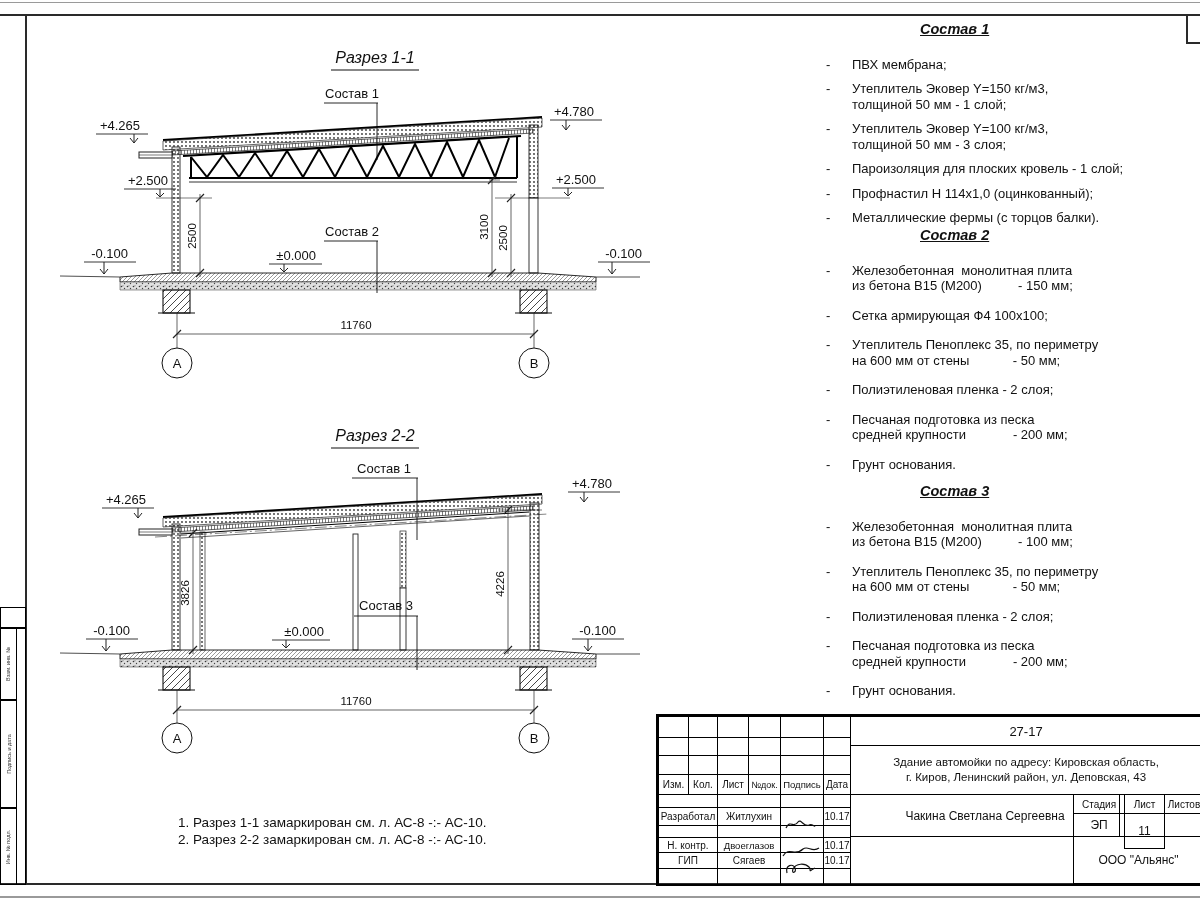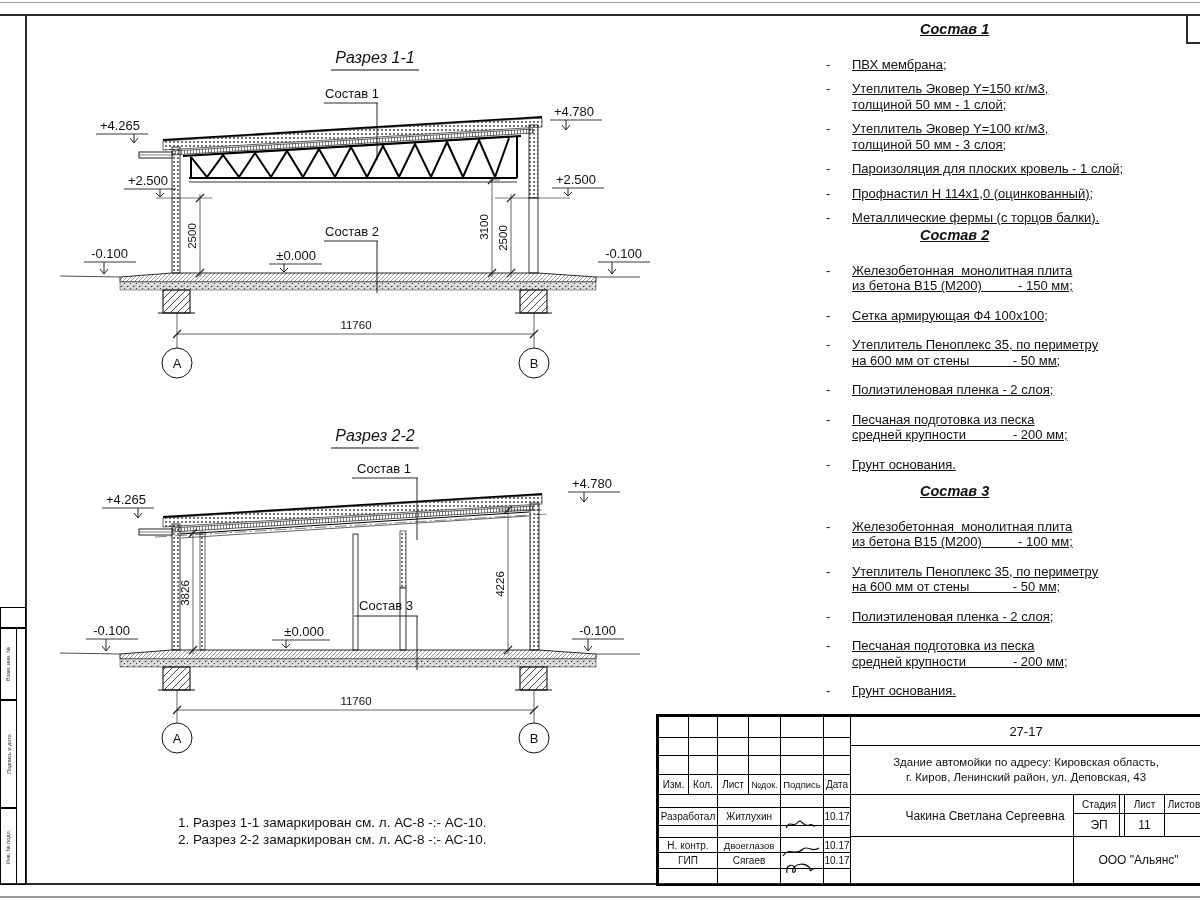--- a/index.html
+++ b/index.html
@@ -16,21 +16,21 @@
   .dim{font-size:11.5px;}
   .axl{font-size:13px;}
 
   
   .comp{position:absolute;left:820px;width:372px;font-size:13px;line-height:15.5px;}
   .comp-title{font-size:14.5px;font-style:italic;font-weight:bold;text-decoration:underline;
               padding-left:100px;margin-bottom:19px;}
   .item{display:flex;margin-bottom:9px;}
   .comp.wide .item{margin-bottom:14px;}
   .item .dash{width:26px;flex:none;padding-left:6px;}
-  .item .ln{white-space:pre;text-decoration:underline;}
+  .item .ln{white-space:pre;}
 
   
   #notes{position:absolute;left:178px;top:814px;font-size:13.5px;line-height:17px;}
 
   
   #tb-wrap{position:absolute;left:656px;top:714px;width:546px;height:172px;
            border:2px solid #000;box-sizing:border-box;}
   #tb-left{position:absolute;left:0;top:0;border-collapse:collapse;table-layout:fixed;}
   #tb-left td{border:1px solid #000;padding:0;text-align:center;vertical-align:middle;
               font-size:10px;overflow:hidden;}
@@ -538,18 +538,18 @@
     <div class="tb-cell" style="left:192px;top:0;width:352px;height:30px;font-size:13px">27-17</div>
     <div class="tb-cell" style="left:192px;top:29px;width:352px;height:50px;flex-direction:column;font-size:11.5px;line-height:15px">
       <div>Здание автомойки по адресу: Кировская область,</div>
       <div>г. Киров, Ленинский район, ул. Деповская, 43</div>
     </div>
     <div class="tb-cell" style="left:192px;top:78px;width:270px;height:43px;font-size:12px">Чакина Светлана Сергеевна</div>
     <div class="tb-cell" style="left:415px;top:78px;width:52px;height:20px;font-size:10px">Стадия</div>
     <div class="tb-cell" style="left:466px;top:78px;width:41px;height:20px;font-size:10px">Лист</div>
     <div class="tb-cell" style="left:506px;top:78px;width:40px;height:20px;font-size:10px">Листов</div>
     <div class="tb-cell" style="left:415px;top:97px;width:52px;height:24px;font-size:12px">ЭП</div>
-    <div class="tb-cell" style="left:466px;top:97px;width:41px;height:24px;font-size:12px">11</div>
+    <div class="tb-cell" style="left:466px;top:97px;width:41px;height:36px;font-size:12px">11</div>
     <div class="tb-cell" style="left:506px;top:97px;width:40px;height:24px"></div>
     <div class="tb-cell" style="left:415px;top:120px;width:131px;height:48px;font-size:12px">ООО "Альянс"</div>
   </div>
 
 </div>
 
 </body></html>

